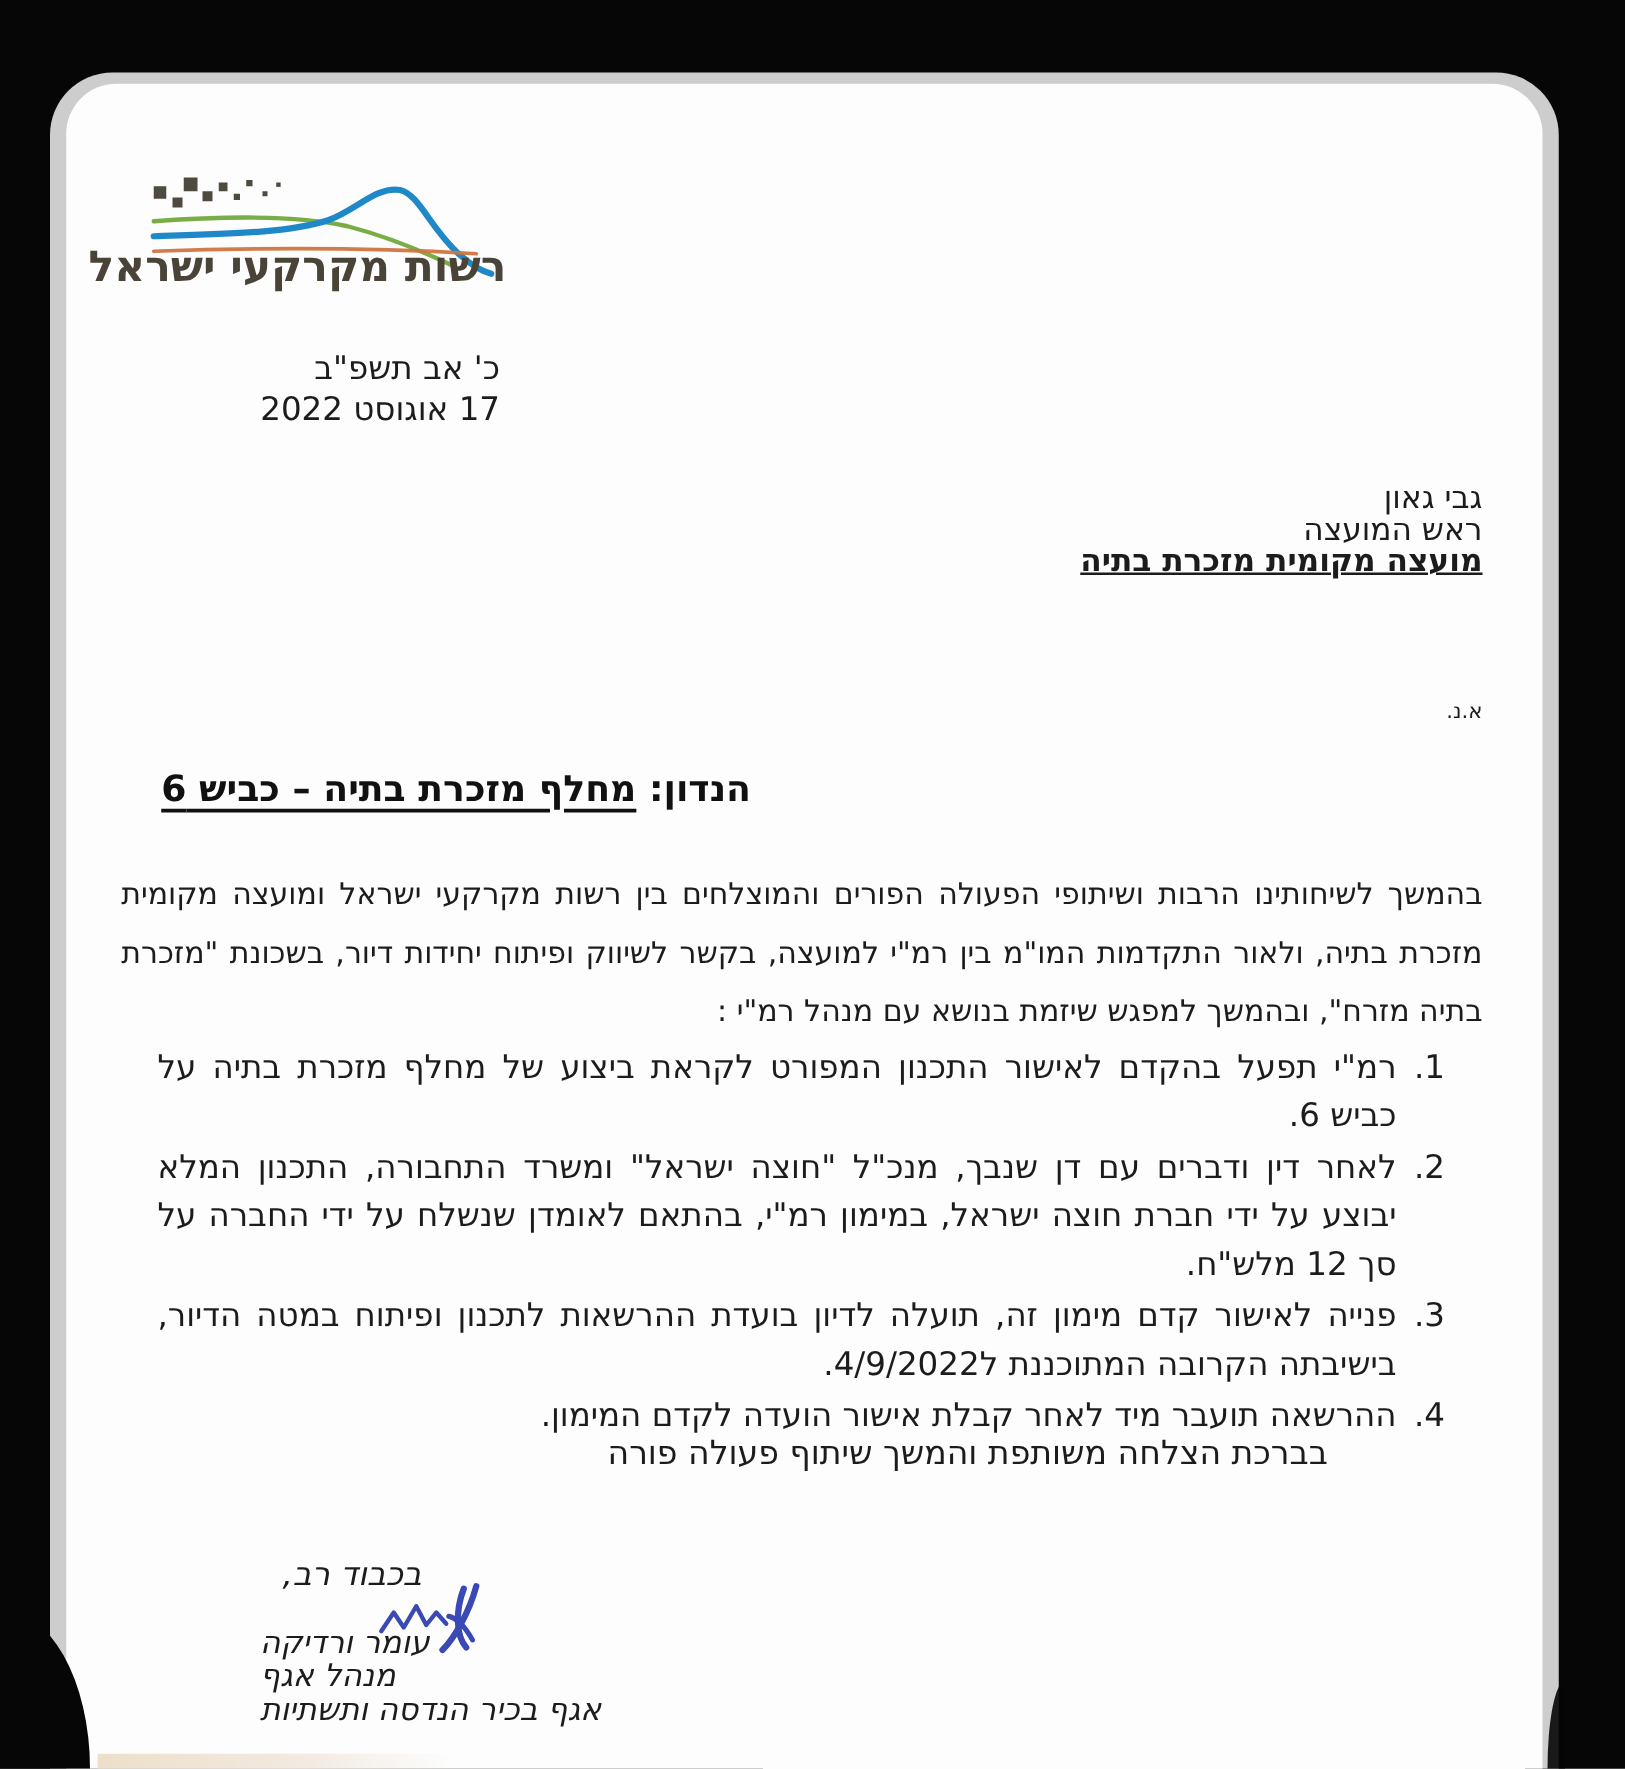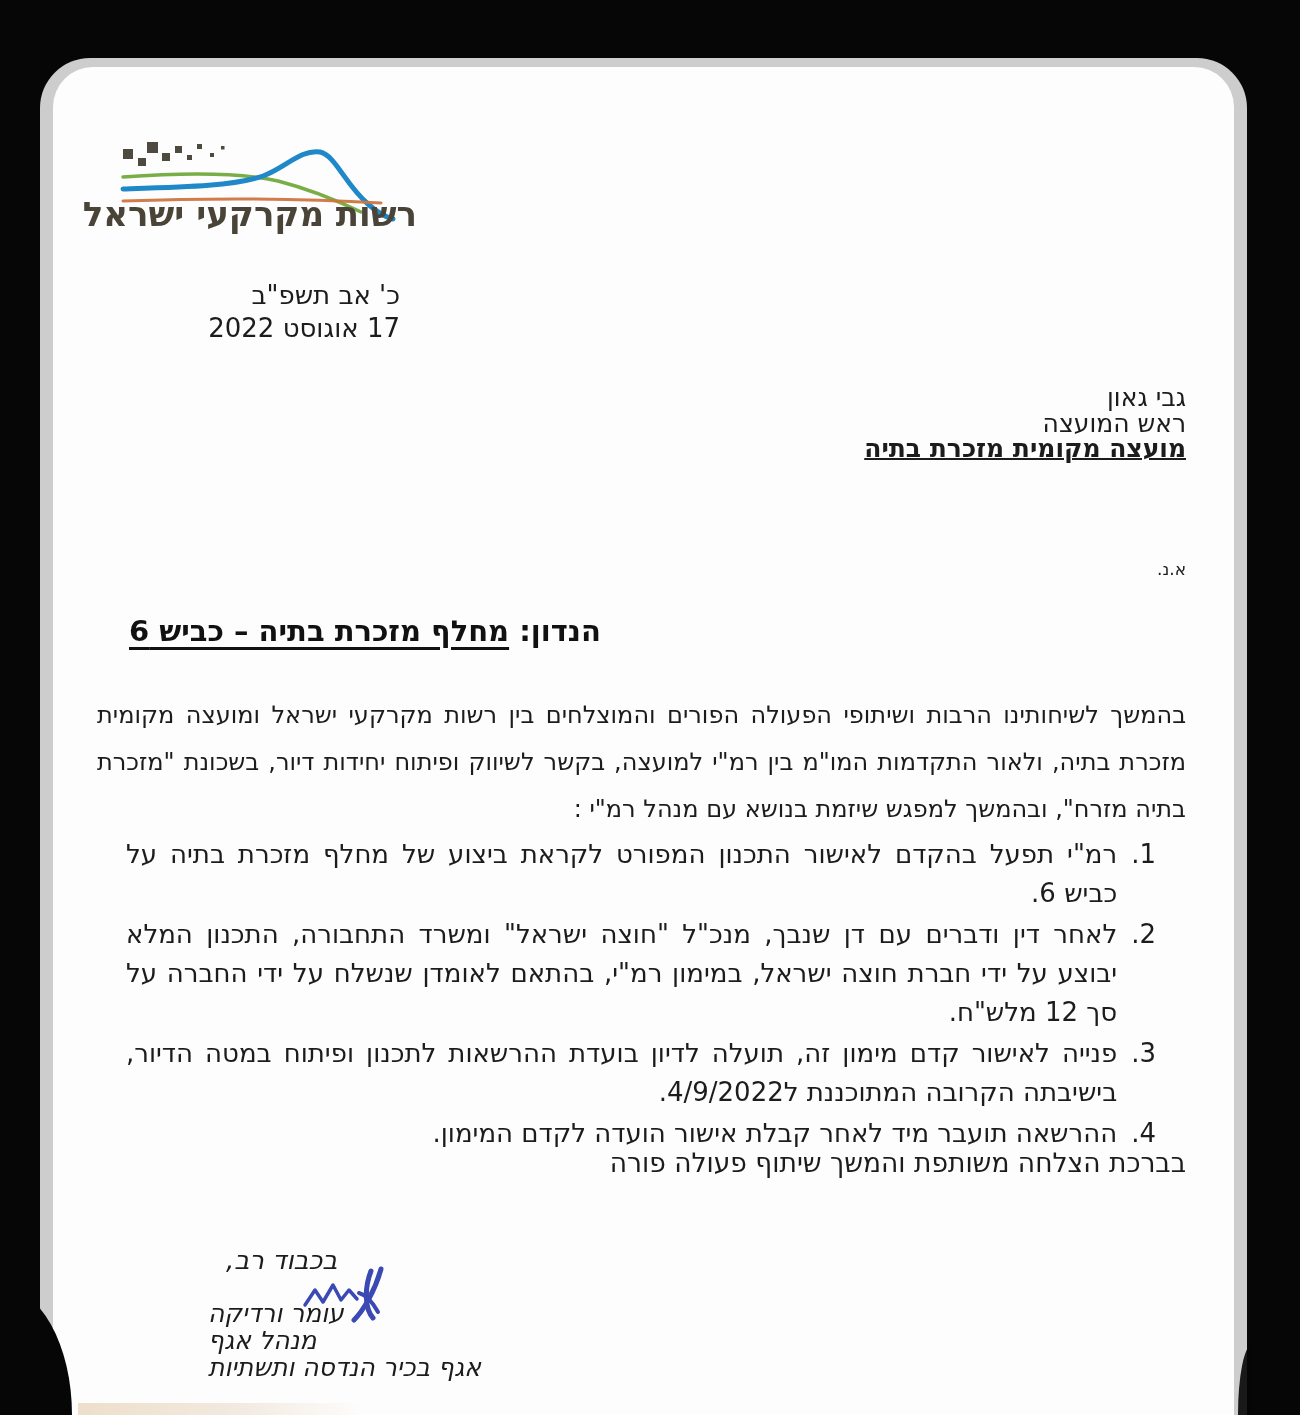--- a/index.html
+++ b/index.html
@@ -15,21 +15,21 @@
   }
   .page{
     position:absolute;left:13px;top:9px;width:1181px;height:1348px;
     background:#fdfdfd;border-radius:40px 40px 0 0;
   }
   .abs{position:absolute;}
 
   
   .logo-svg{left:60px;top:62px;width:320px;height:95px;}
   .logo-text{
-    left:56px;top:127px;width:308px;
+    left:44px;top:127px;width:308px;
     font-size:34px;font-weight:bold;color:#4a4438;
     direction:rtl;text-align:right;white-space:nowrap;
   }
   .date-block{
     left:97px;top:212px;width:250px;
     direction:rtl;text-align:right;font-size:26px;line-height:33px;
   }
 
   
   .recipient{
@@ -53,21 +53,21 @@
   }
   .list{right:78px;top:768px;width:1030px;direction:rtl;}
   .list-row{display:flex;direction:rtl;margin-bottom:2px;}
   .item-num{flex:0 0 22px;direction:rtl;text-align:right;font-size:26px;line-height:39px;}
   .item-text{
     flex:1;margin-right:14px;direction:rtl;text-align:justify;
     font-size:26px;line-height:39px;
   }
   .closing{
     right:48px;top:1080px;width:700px;
-    direction:rtl;text-align:right;font-size:26.5px;
+    direction:rtl;text-align:left;font-size:26.5px;
   }
 
   
   .sig-block{
     left:155px;top:1180px;width:330px;
     direction:rtl;text-align:left;font-size:25px;line-height:27px;font-style:italic;
   }
   .sig-salutation{transform:translateX(18px);font-size:26px;}
   .sig-name{margin-top:26px;}
   .sig-svg{left:248px;top:1198px;width:96px;height:62px;z-index:3;}

